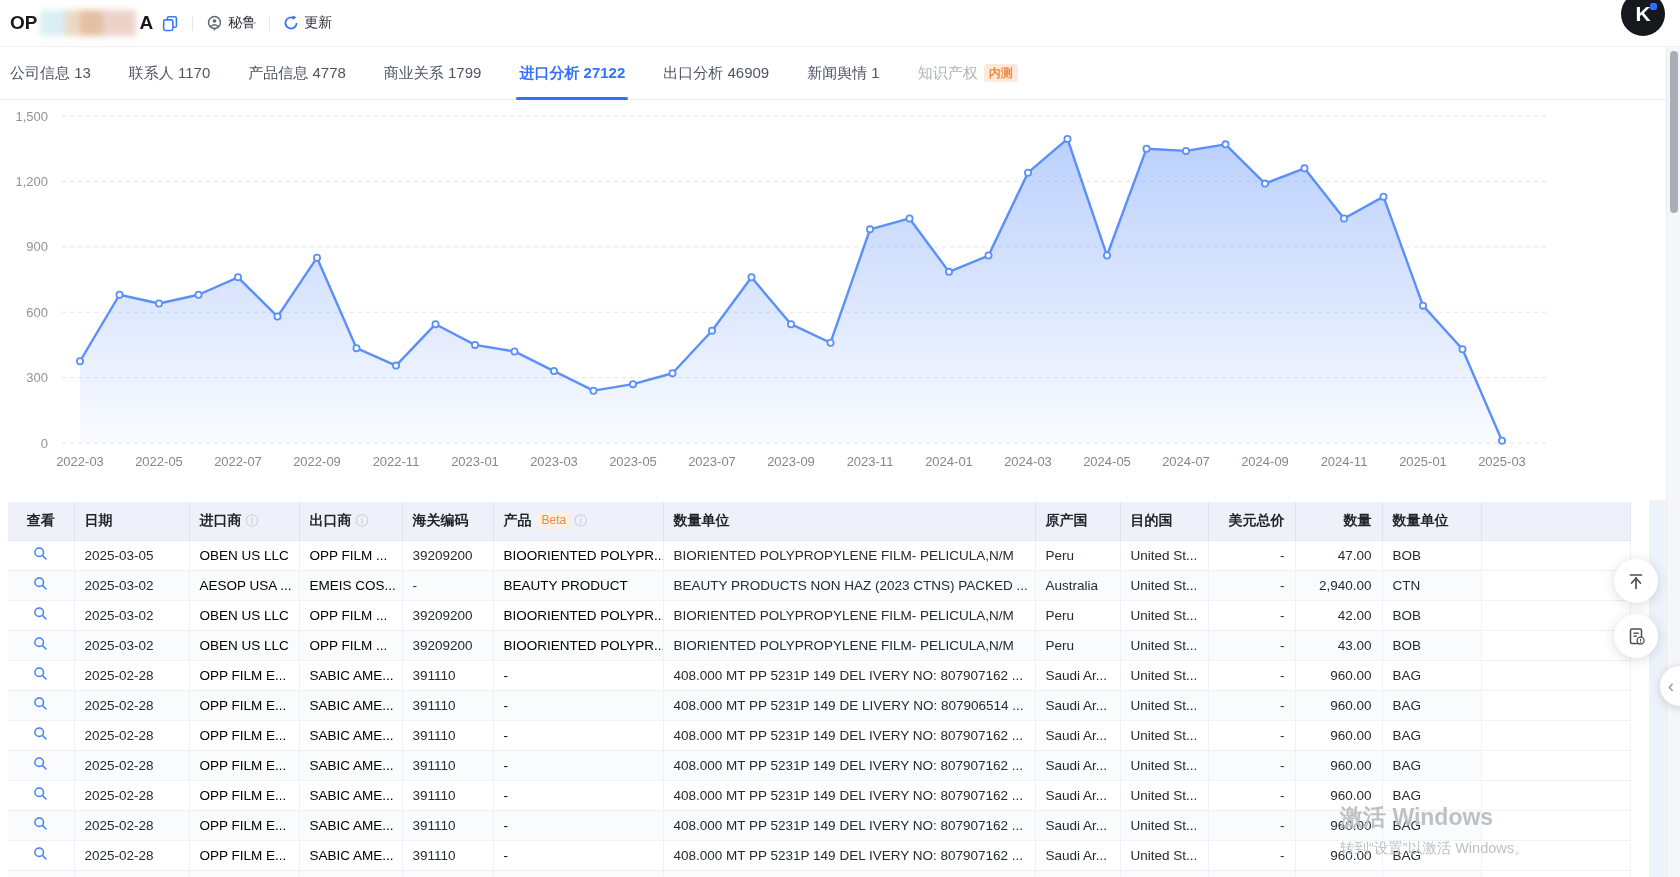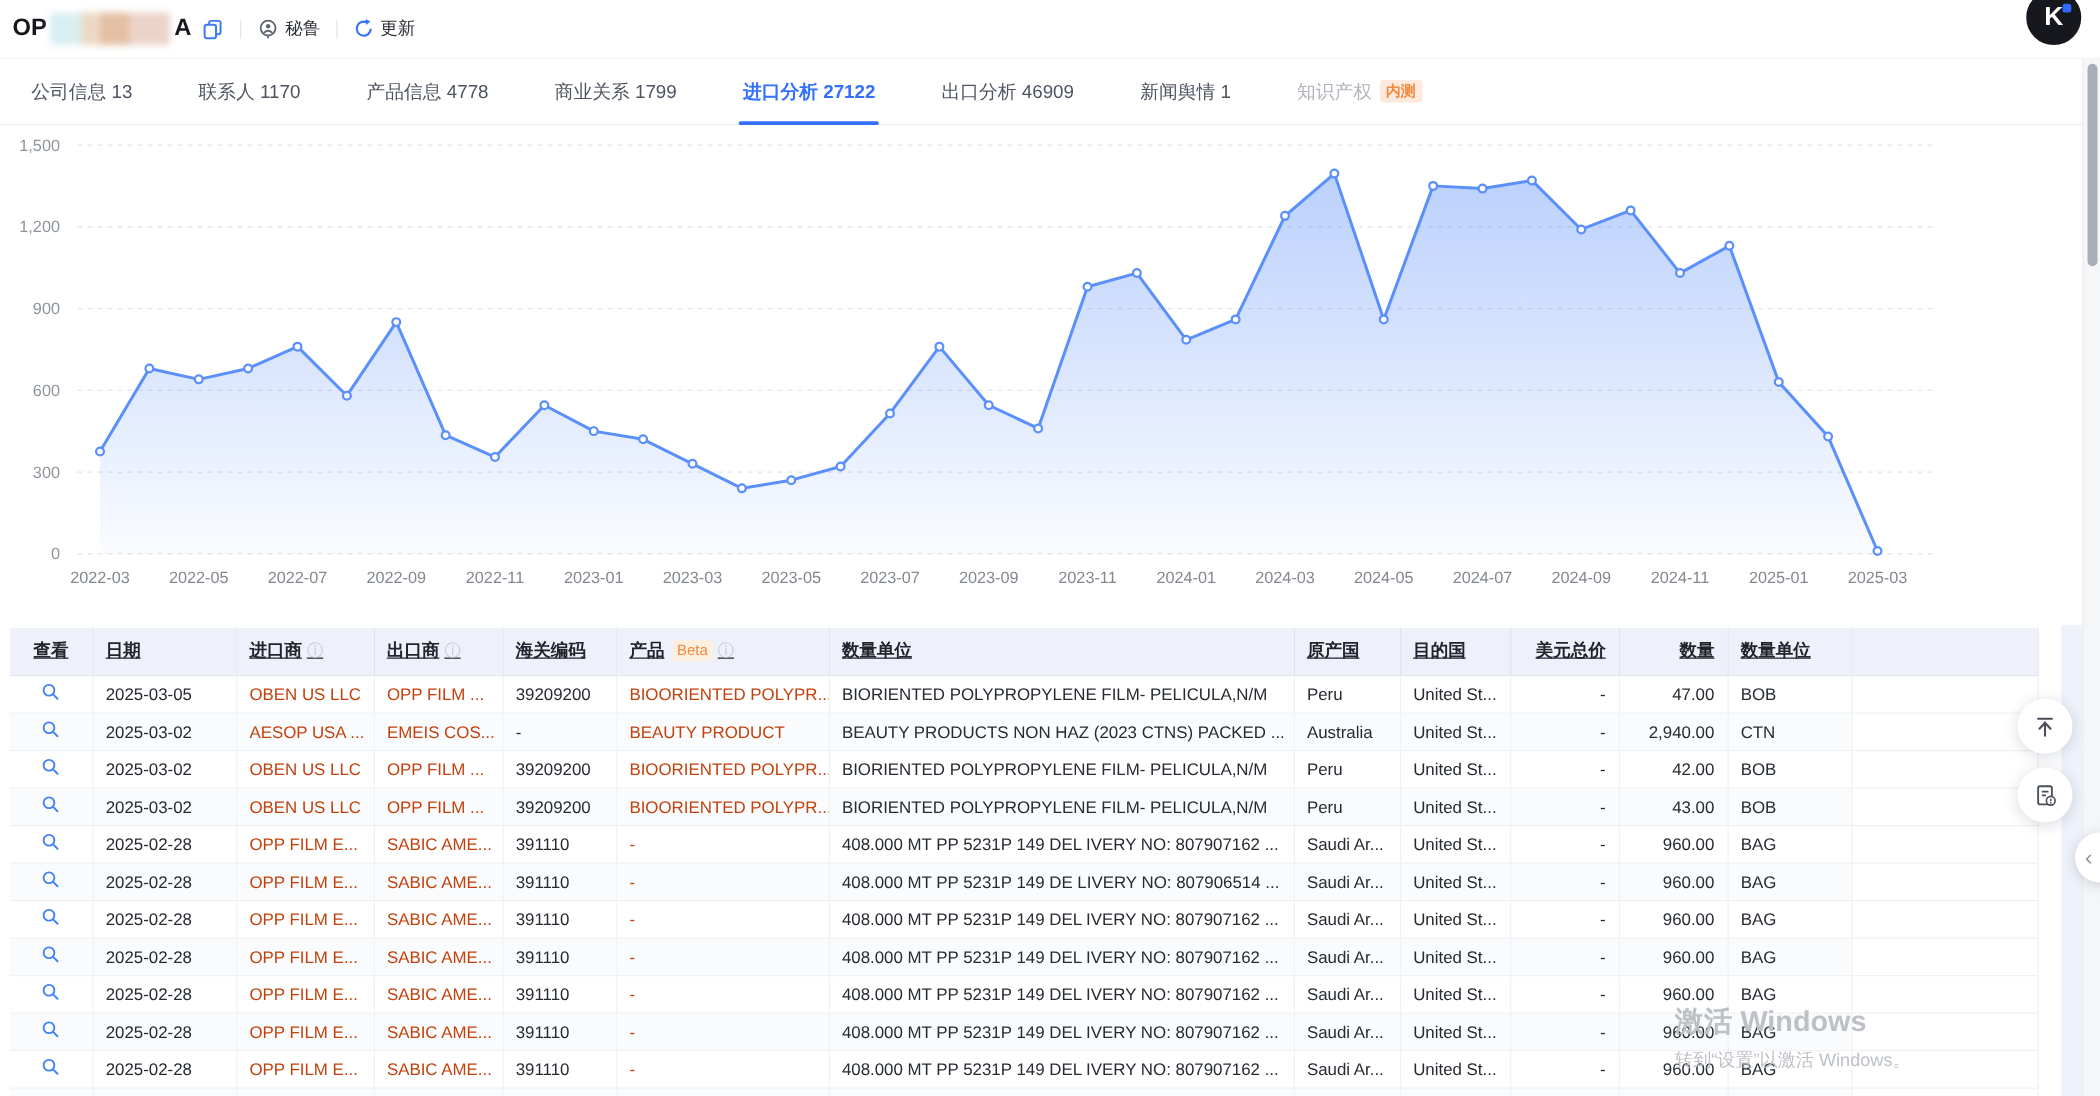--- a/index.html
+++ b/index.html
@@ -20,43 +20,43 @@
   
   .logo-badge { position:absolute; top:-10px; left:1619px; width:48px; height:48px; border-radius:50%;
                 background:#17181d; color:#fff; display:flex; align-items:center; justify-content:center;
                 font-weight:700; font-size:21px; z-index:60; border:2px solid #fff; }
   .logo-dot { position:absolute; top:11px; right:8px; width:7px; height:7px; background:#2e6bff; border-radius:2px; }
 
   
   .tabbar { position:absolute; top:47px; left:0; width:1680px; height:53px; display:flex; align-items:center;
             padding-left:10px; border-bottom:1px solid #ebedf0; background:#fff; }
   .tab { position:relative; display:flex; align-items:center; height:100%; margin-right:38px;
-         font-size:15px; color:#4e5561; cursor:pointer; white-space:nowrap;margin-left:15px; }
+         font-size:15px; color:#4e5561; cursor:pointer; white-space:nowrap; }
   .tab.active { color:#3370ff; font-weight:600; }
   .tab.active::after { content:''; position:absolute; bottom:-1px; left:-3px; right:-3px; height:3px;
                        background:#3370ff; border-radius:2px; }
   .tab.disabled { color:#b0b5bd; }
   .nei-badge { margin-left:6px; background:#fdeadc; color:#ef8b3f; font-size:12px; line-height:18px;
                padding:0 5px; border-radius:3px; font-weight:700; }
 
   
   .chart-wrap { position:absolute; top:100px; left:0; width:1680px; height:392px; }
 
   
   .table-wrap { position:absolute; top:502px; left:8px; width:1622px; }
   table { border-collapse:collapse; table-layout:fixed; width:1622px; }
   thead th { background:#eef1fa; height:38px; font-weight:700; color:#20242b; text-align:left;
              padding:0 10px; border-right:1px solid #dfe3ee; border-bottom:1px solid #e3e7f0;
-             font-size:14px; white-space:nowrap; overflow:hidden;text-decoration:underline; }
+             font-size:14px; white-space:nowrap; overflow:hidden; }
   thead th:last-child { border-right:1px solid #e3e7f0; }
   tbody td { height:30px; padding:0 10px; border-right:1px solid #f0f1f4; border-bottom:1px solid #f0f1f4;
              color:#262a31; font-size:13.5px; white-space:nowrap; overflow:hidden; background:#fff; }
   tbody tr.alt td { background:#fafbfc; }
   tbody td:last-child, tbody tr.alt td:last-child { background:#fff; }
-  td.link { color:#c2410c; cursor:pointer; }
+  td.link { color:#000000; cursor:pointer; }
   .al-c { text-align:center; }
   .al-r { text-align:right; }
   .beta-badge { display:inline-block; margin-left:6px; background:#fdf0e1; color:#f08a3c; font-size:12px;
                 line-height:17px; padding:0 4px; border-radius:3px; font-weight:400; vertical-align:1px; }
   .info-ic { margin-left:4px; color:#c3c7cf; font-size:13px; font-weight:400; vertical-align:0; }
   td.action-cell { cursor:pointer; }
 
   
   .right-band { position:absolute; left:1649px; top:500px; width:17px; height:377px; background:#eef2fa; }
   .scroll-track { position:absolute; left:1666px; top:47px; width:14px; height:830px; background:#f5f6f8;

